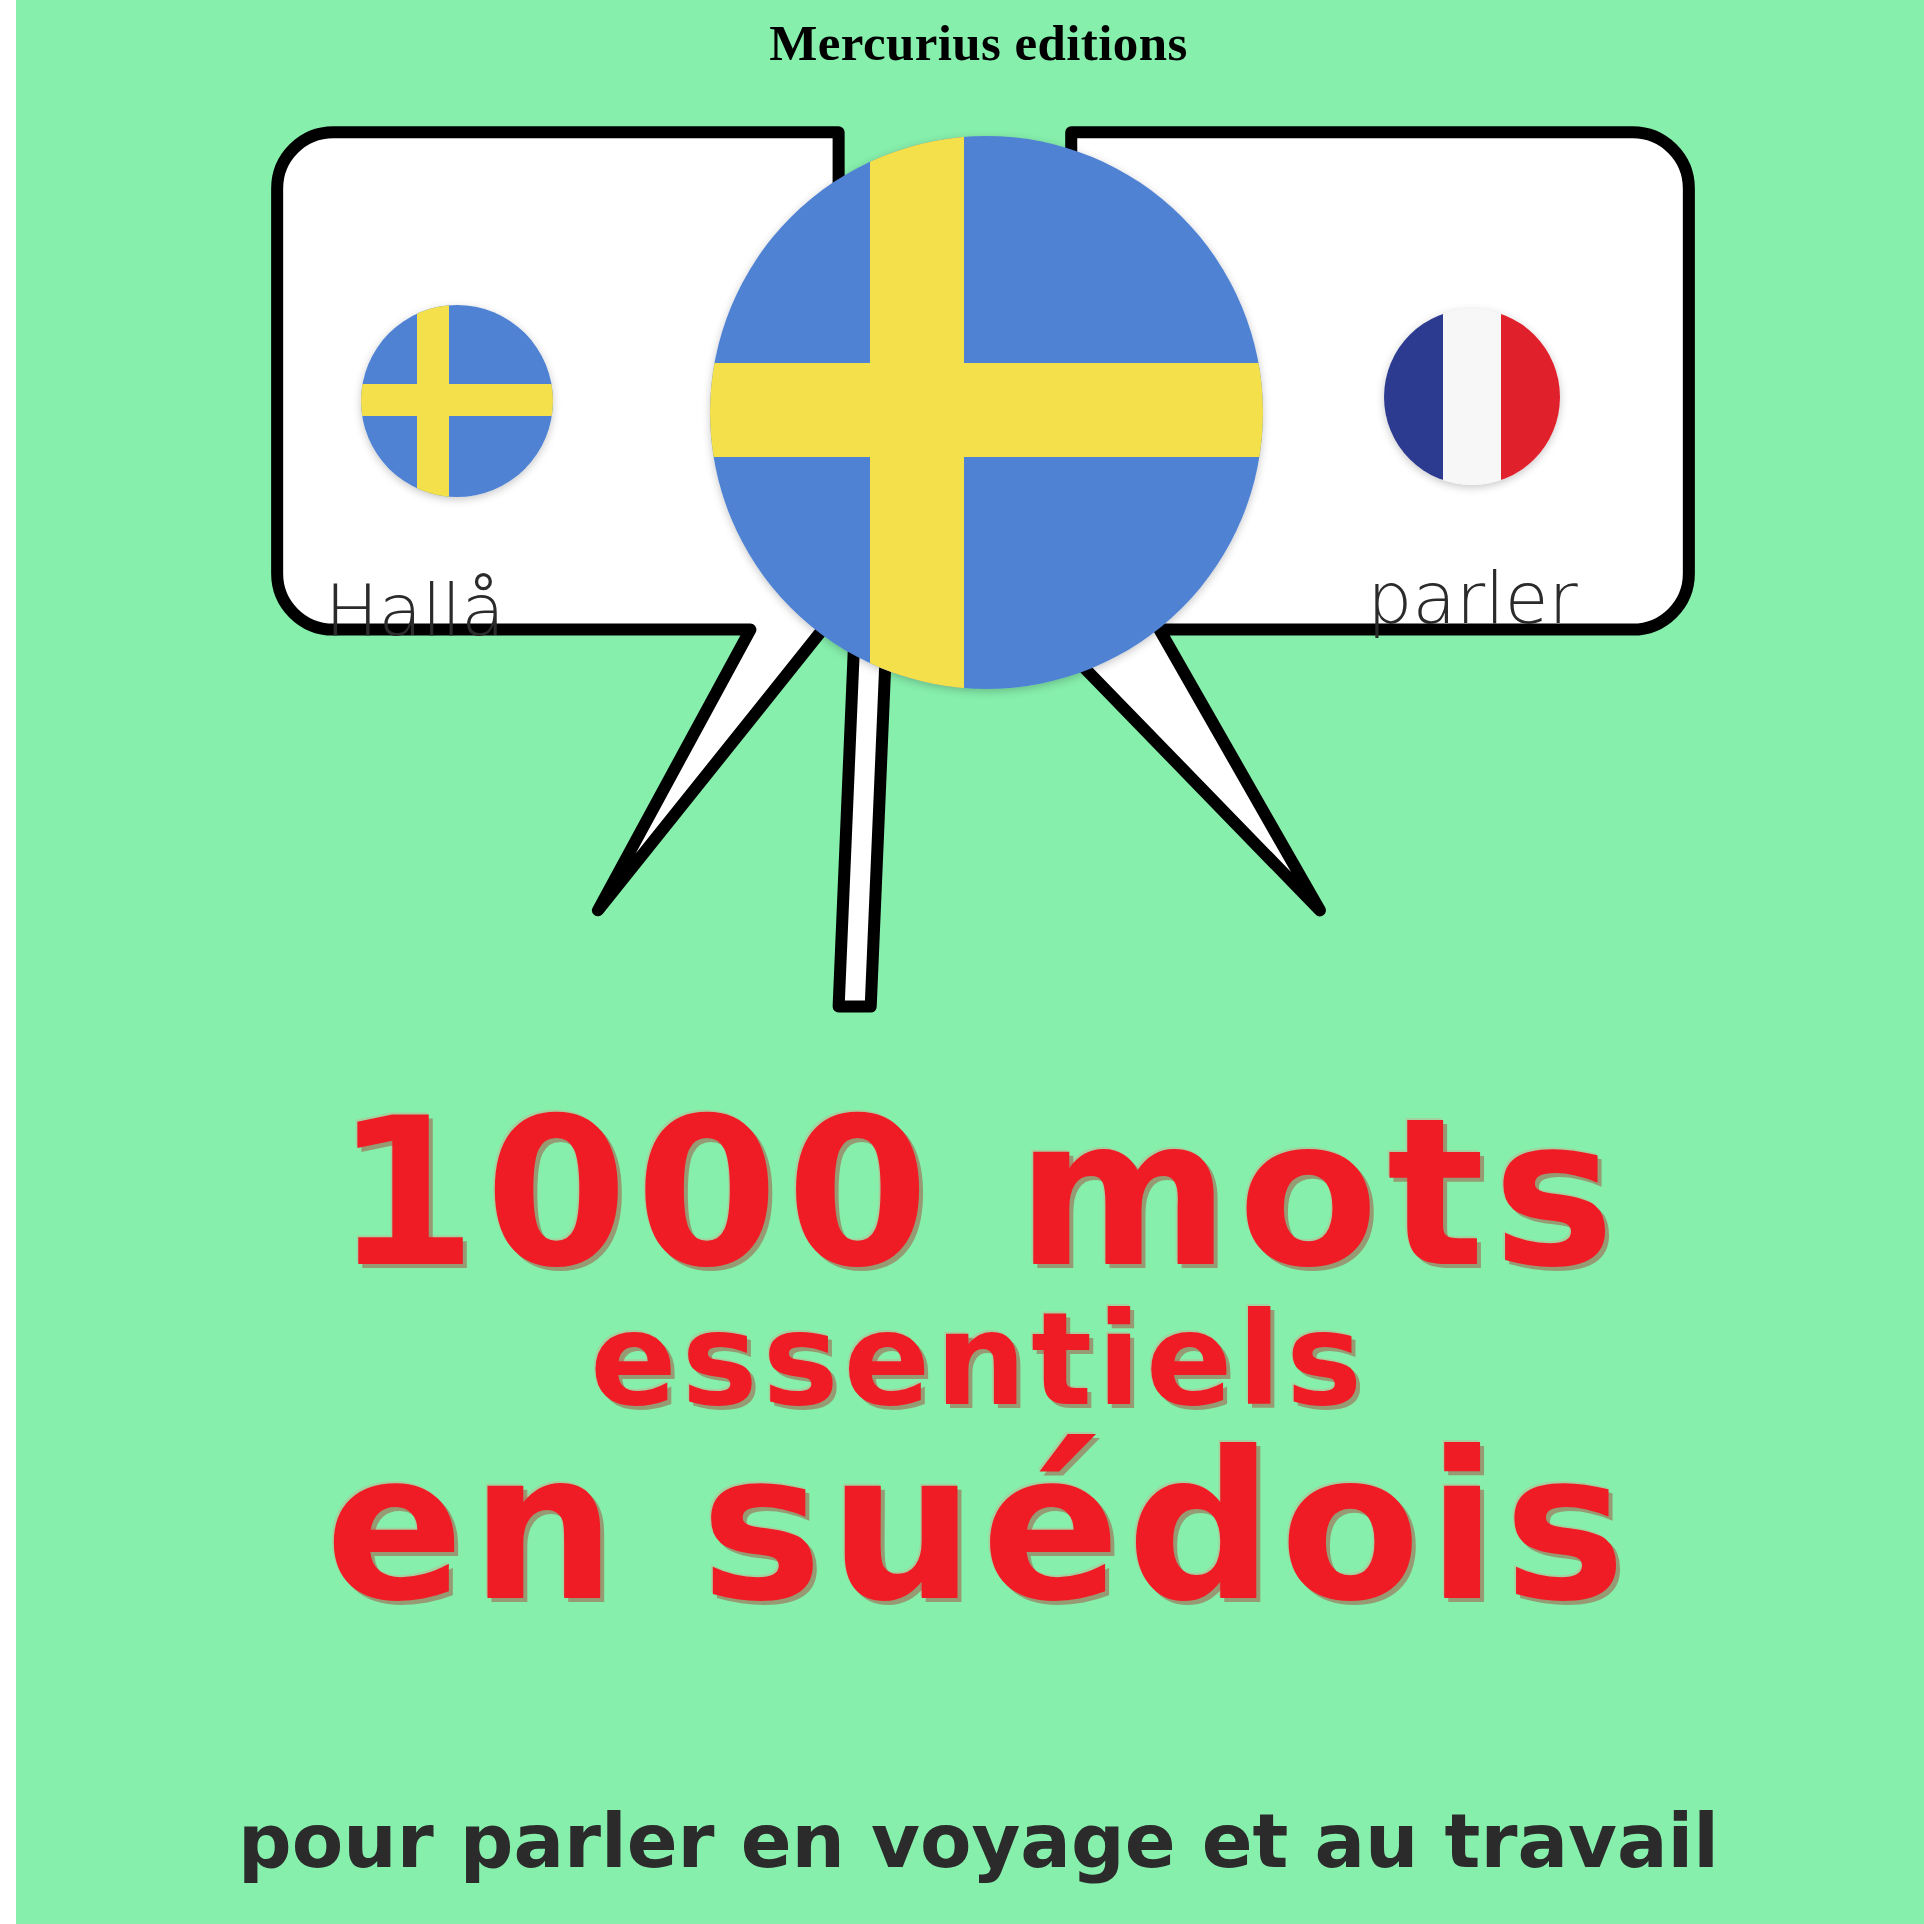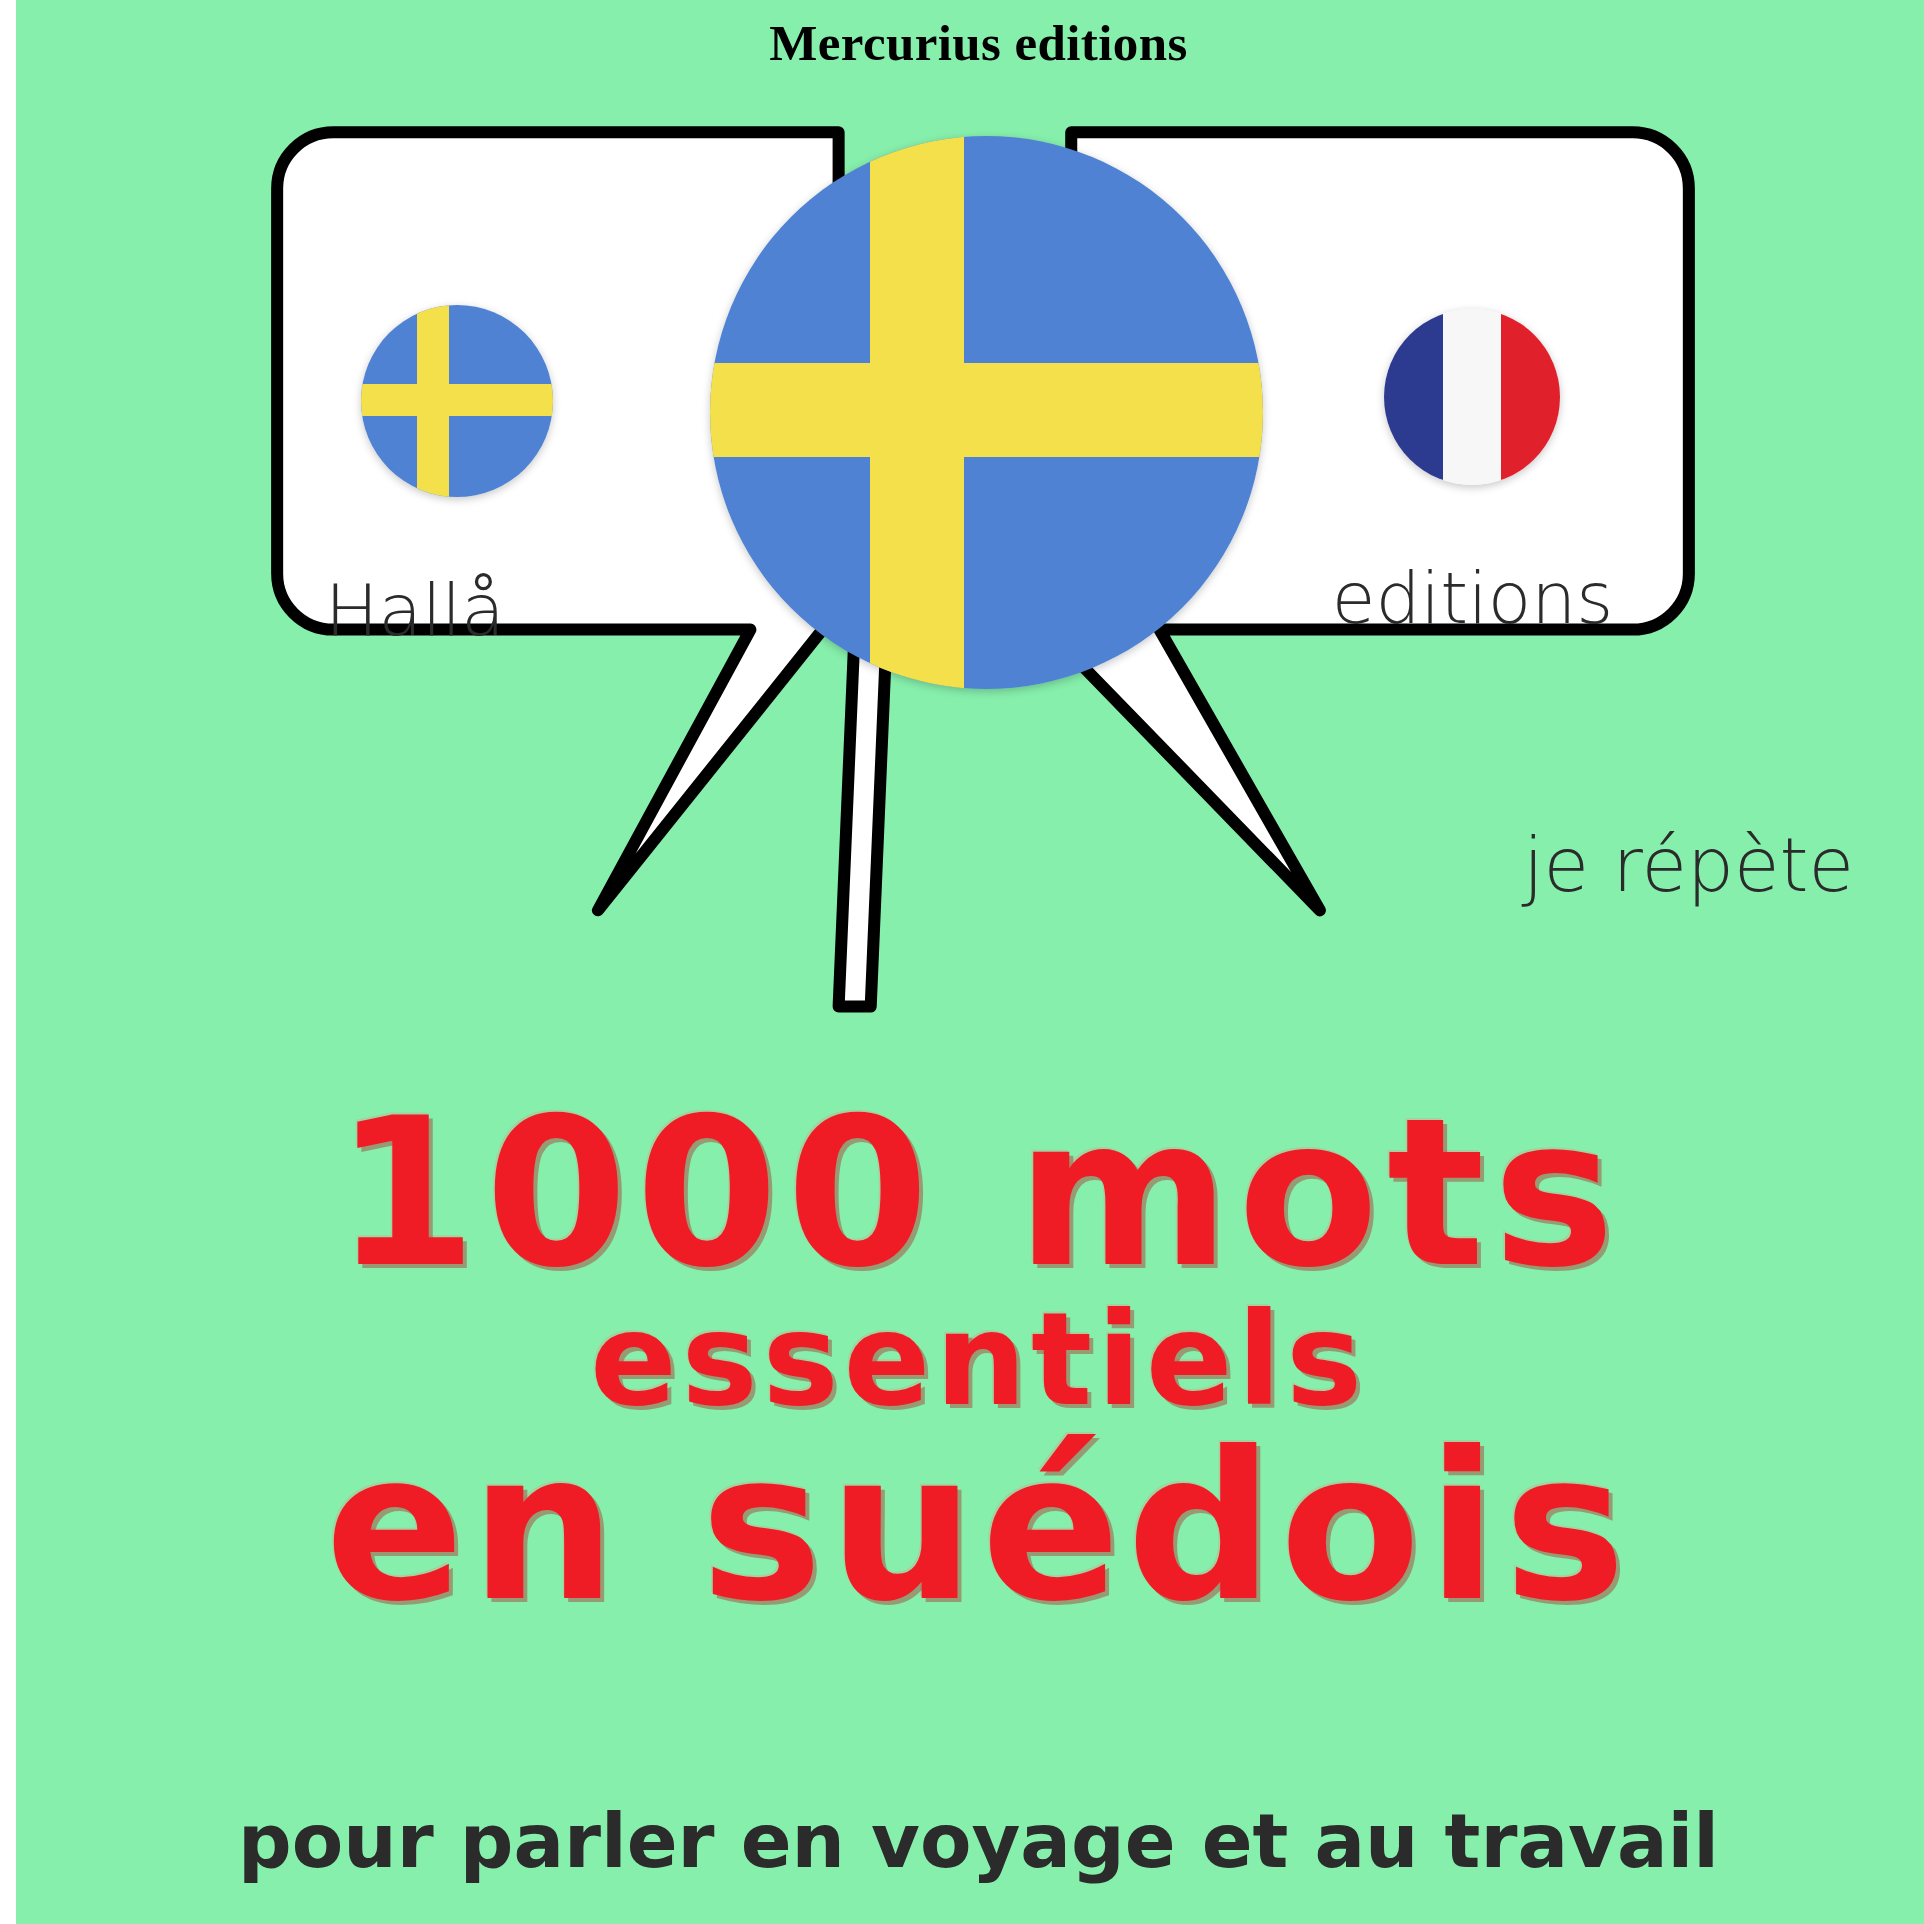--- a/index.html
+++ b/index.html
@@ -259,25 +259,24 @@
     <div class="flag flag-small-right">
       <div class="fr-flag">
         <span class="fr-blue"></span>
           <span class="fr-white"></span>
           <span class="fr-red"></span>
       </div>
     </div>
 
     <div class="word word-hej">Hallå</div>
 
-    <div class="word word-bonjour">editions</div>
+    <div class="word word-bonjour">parler</div>
 
 
     <div class="label label-repeat">
-      <div>je répète</div>
     </div>
   </div>
 
   <div class="title-block">
     <span class="title-line t1">1000 mots</span>
     <span class="title-line t2">essentiels</span>
     <span class="title-line t3">en suédois</span>
   </div>
 
   <div class="subtitle">pour parler en voyage et au travail</div>

